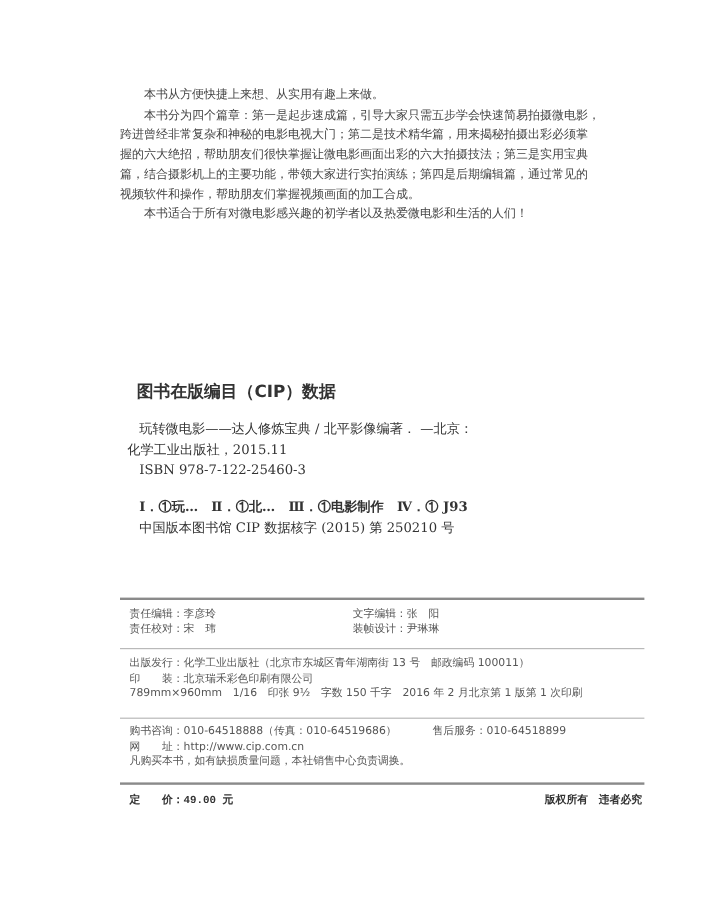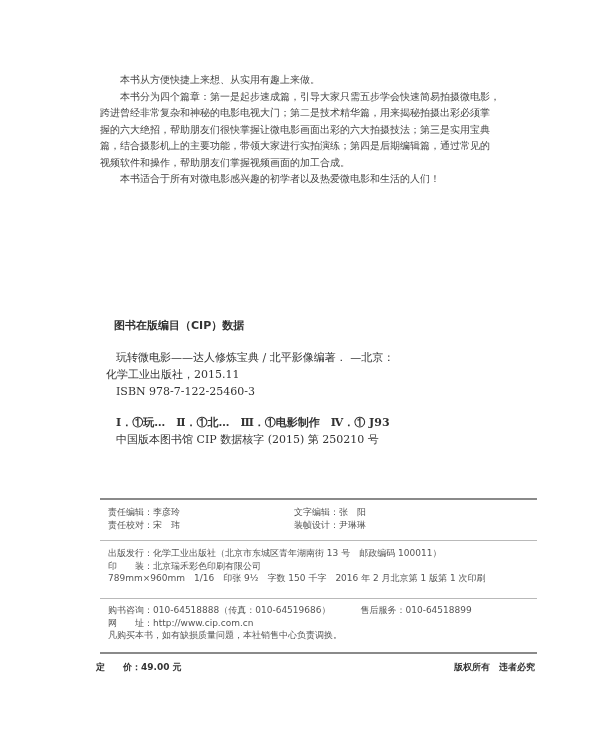--- a/index.html
+++ b/index.html
@@ -1,21 +1,21 @@
 <!DOCTYPE html>
 <html><head>
 <meta charset="utf-8">
 <style>
   html, body { margin: 0; padding: 0; background: #ffffff; }
   body { width: 603px; height: 750px; position: relative; overflow: hidden;
          font-family: "DejaVu Sans", sans-serif; color: #3a3a3a; }
   .abs { position: absolute; white-space: nowrap; }
   .intro { font-size: 10px; line-height: 16.5px; color: #444; }
   .intro p { margin: 0; }
-  .cip-title { font-size: 11px; font-weight: bold; color: #333; }
+  .cip-title { font-size: 14px; font-weight: bold; color: #333; }
   .serif { font-family: "DejaVu Serif", serif; font-size: 11px; color: #333; line-height: 17px; }
   .small { font-size: 9px; color: #555; line-height: 12.5px; }
   .hr { position: absolute; left: 100px; width: 437px; height: 1px; background: #b9b9b9; }
   .hr.dark { background: #8a8a8a; height: 2px; }
   .bold { font-weight: bold; color: #333; }
 </style>
 </head>
 <body>
 
 <div class="abs intro" style="left:100px; top:72px;">
@@ -61,14 +61,14 @@
 <div class="hr" style="top:598px;"></div>
 
 <div class="abs small" style="left:108px; top:604px;">
   <div><span>购书咨询：010-64518888（传真：010-64519686）</span><span style="display:inline-block;width:30px;"></span><span>售后服务：010-64518899</span></div>
   <div>网　　址：http://www.cip.com.cn</div>
   <div>凡购买本书，如有缺损质量问题，本社销售中心负责调换。</div>
 </div>
 
 <div class="hr dark" style="top:652px;"></div>
 
-<div class="abs small bold" style="left:96px; top:661px;">定　　价：49.00 元</div>
+<div class="abs small bold" style="left:108px; top:661px;font-family:Liberation Mono, monospace;">定　　价：49.00 元</div>
 <div class="abs small bold" style="right:68px; top:661px;">版权所有　违者必究</div>
 
 </body></html>

